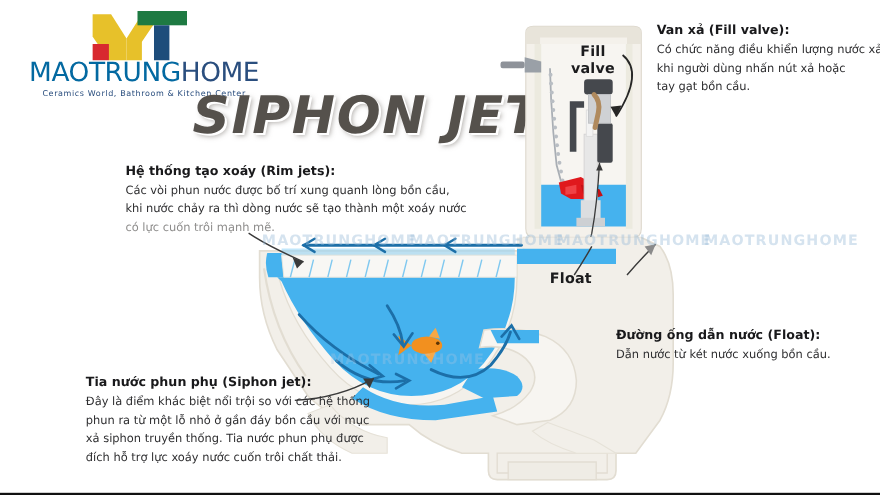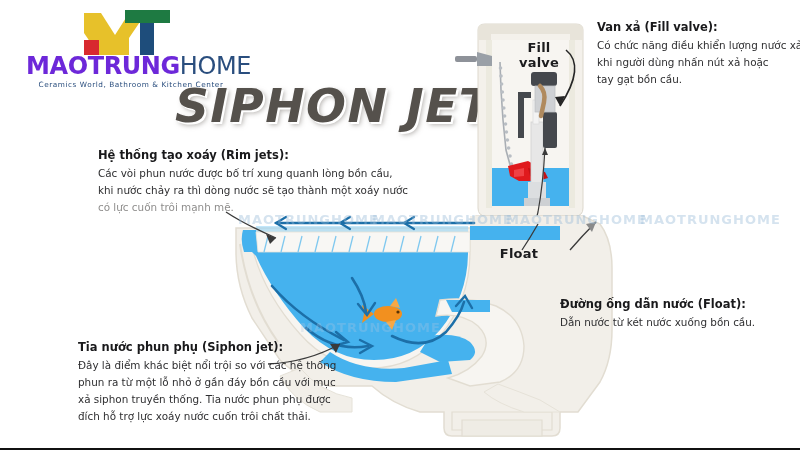--- a/index.html
+++ b/index.html
@@ -38,24 +38,24 @@
   #logo-wordmark {
     position: absolute;
     left: 0px;
     top: 46px;
     width: 210px;
     text-align: center;
     line-height: 1;
   }
   .wm-bold {
     font-family: "DejaVu Sans", "Liberation Sans", sans-serif;
-    font-weight: bold;
+    font-weight: normal;
     font-size: 24px;
     letter-spacing: -0.4px;
-    color: #6d28d9;
+    color: #0369a1;
   }
   .wm-light {
     font-family: "DejaVu Sans", "Liberation Sans", sans-serif;
     font-weight: normal;
     font-size: 24px;
     letter-spacing: -0.4px;
     color: #2a4e7e;
   }
   #logo-tagline {
     position: absolute;
@@ -99,21 +99,21 @@
   .callout .c-line {
     font-family: "DejaVu Sans", "Liberation Sans", sans-serif;
     font-size: 10.4px;
     color: #2e2e30;
     line-height: 17px;
     white-space: nowrap;
   }
   .callout .c-line.faded { color: #8e8d8c; }
 
   #callout-fillvalve { left: 597px; top: 20px; }
-  #callout-rimjets   { left: 98px;  top: 148px; }
+  #callout-rimjets   { left: 114px;  top: 148px; }
   #callout-float     { left: 560px; top: 258px; margin-top: 39px; }
   #callout-siphonjet { left: 78px;  top: 340px; }
 
   
   #diagram {
     position: absolute;
     left: 0;
     top: 0;
     width: 800px;
     height: 450px;

